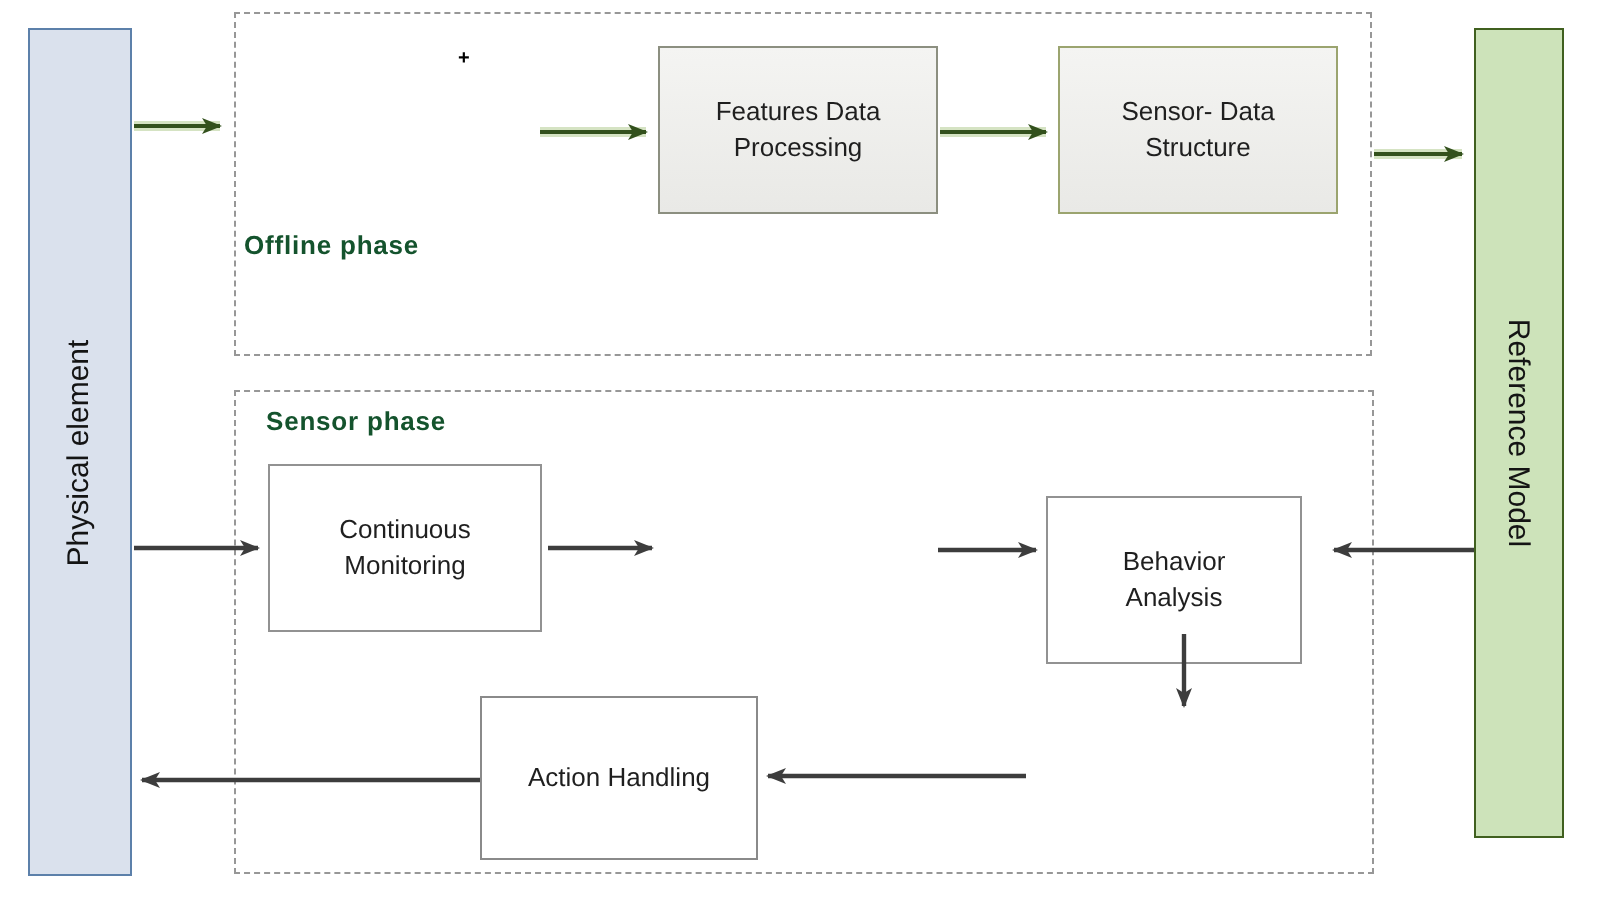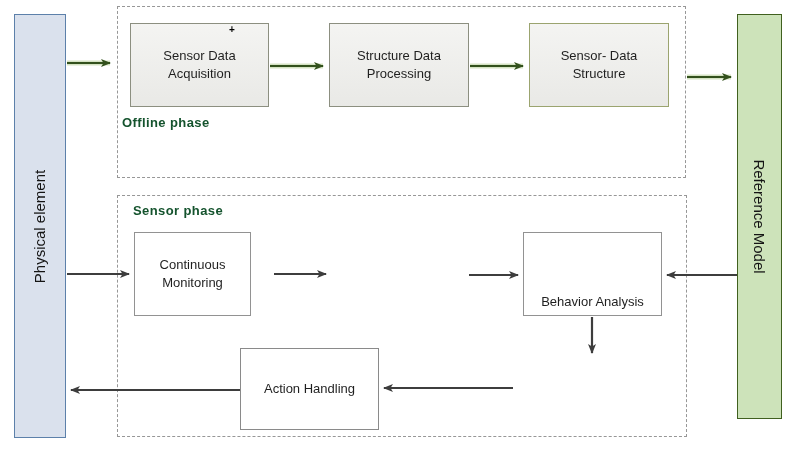--- a/index.html
+++ b/index.html
@@ -28,23 +28,23 @@
   
   .node{
     display:flex;align-items:center;justify-content:center;text-align:center;
     font-size:13px;line-height:1.35;padding:4px 12px;background:#ffffff;border:1px solid #929292;
   }
   .node-offline{background:linear-gradient(#f4f4f2,#e9e9e6);border:1px solid #8c8f80;}
   #node-sds{border-color:#9ba46f;}
   #node-sda{left:130px;top:23px;width:139px;height:84px;}
   #node-wdp{left:329px;top:23px;width:140px;height:84px;}
   #node-sds{left:529px;top:23px;width:140px;height:84px;}
-  #node-cm{left:134px;top:232px;width:117px;height:84px;}
+  #node-cm{left:134px;top:232px;width:137px;height:84px;}
   #node-fe{left:331px;top:232px;width:137px;height:84px;}
-  #node-ba{left:523px;top:232px;width:139px;height:84px;align-items:flex-end;}
+  #node-ba{left:523px;top:248px;width:128px;height:84px;}
   #node-cl{left:513px;top:358px;width:159px;height:62px;border-color:#a0a0a0;}
   #node-ah{left:240px;top:348px;width:139px;height:82px;border-color:#8a8a8a;}
 
   #cursor-plus{left:229px;top:25px;font-size:10px;font-weight:bold;color:#000;line-height:1;}
 
   #arrow-layer{position:absolute;left:0;top:0;width:804px;height:452px;pointer-events:none;}
   .halo{stroke:#d5e3c3;stroke-width:5;fill:none;}
   .agreen{stroke:#33511d;stroke-width:2;fill:none;}
   .agray{stroke:#3d3d3d;stroke-width:2.2;fill:none;}
 </style>
@@ -60,25 +60,22 @@
     <div class="phase-label" id="online-label">Sensor phase</div>
   </div>
 
   <div class="abs vbar" id="physical-bar">
     <span class="vtext">Physical element</span>
   </div>
   <div class="abs vbar" id="reference-bar">
     <span class="vtext">Reference Model</span>
   </div>
 
-  <div class="abs node node-offline" id="node-sda">
-    <span>Sensor Data Acquisition</span>
-  </div>
   <div class="abs node node-offline" id="node-wdp">
-    <span>Structure Data Processing</span>
+    <span>Features Data Processing</span>
   </div>
   <div class="abs node node-offline" id="node-sds">
     <span>Sensor- Data Structure</span>
   </div>
 
   <div class="abs node" id="node-cm">
     <span>Continuous Monitoring</span>
   </div>
   <div class="abs node" id="node-ba">
     <span>Behavior Analysis</span>

